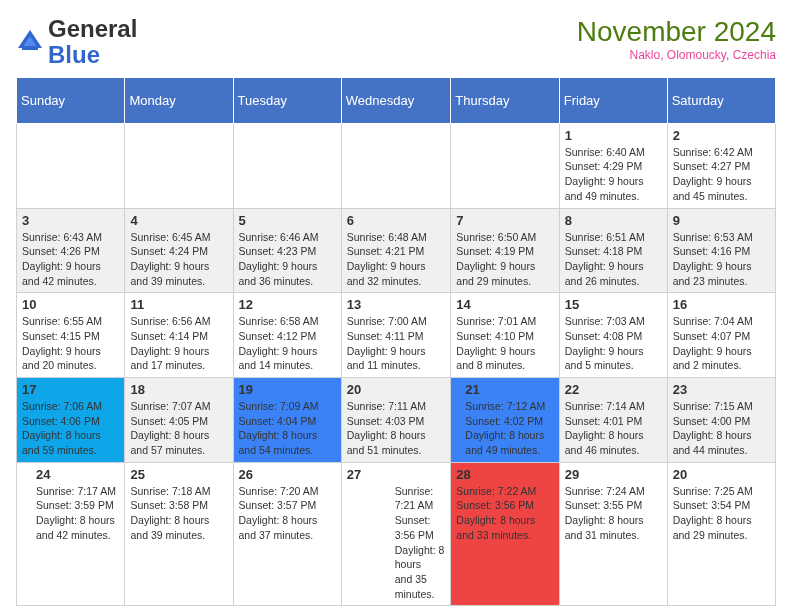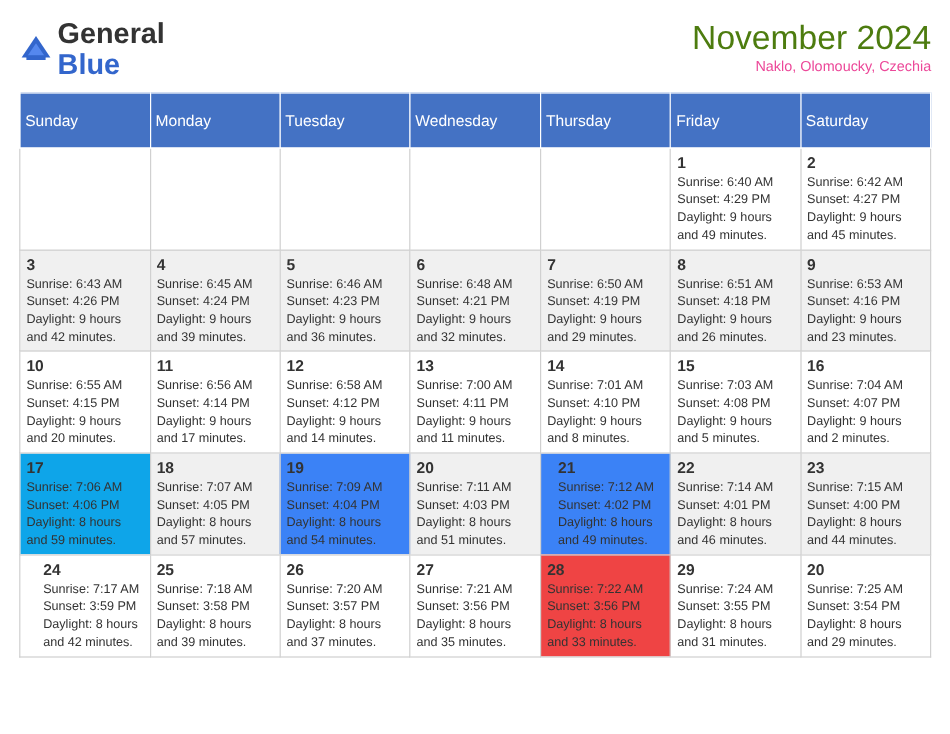--- a/index.html
+++ b/index.html
@@ -319,21 +319,21 @@
         </td>
         <td style="background: rgb(255, 255, 255);">
           <span class="day-number">26</span>
           <div class="day-detail" style="white-space: pre-line;">Sunrise: 7:20 AM
 Sunset: 3:57 PM
 Daylight: 8 hours
 and 37 minutes.</div>
         </td>
         <td style="background: rgb(255, 255, 255);">
           <span class="day-number">27</span>
-          <div class="day-detail" style="white-space: pre-line;">Sunrise: 7:21 AM
+          <div class="day-detail" style="white-space: pre-line; margin-left: 48px;">Sunrise: 7:21 AM
 Sunset: 3:56 PM
 Daylight: 8 hours
 and 35 minutes.</div>
         </td>
         <td style="background: #ef4444;">
           <span class="day-number">28</span>
           <div class="day-detail" style="white-space: pre-line;">Sunrise: 7:22 AM
 Sunset: 3:56 PM
 Daylight: 8 hours
 and 33 minutes.</div>

